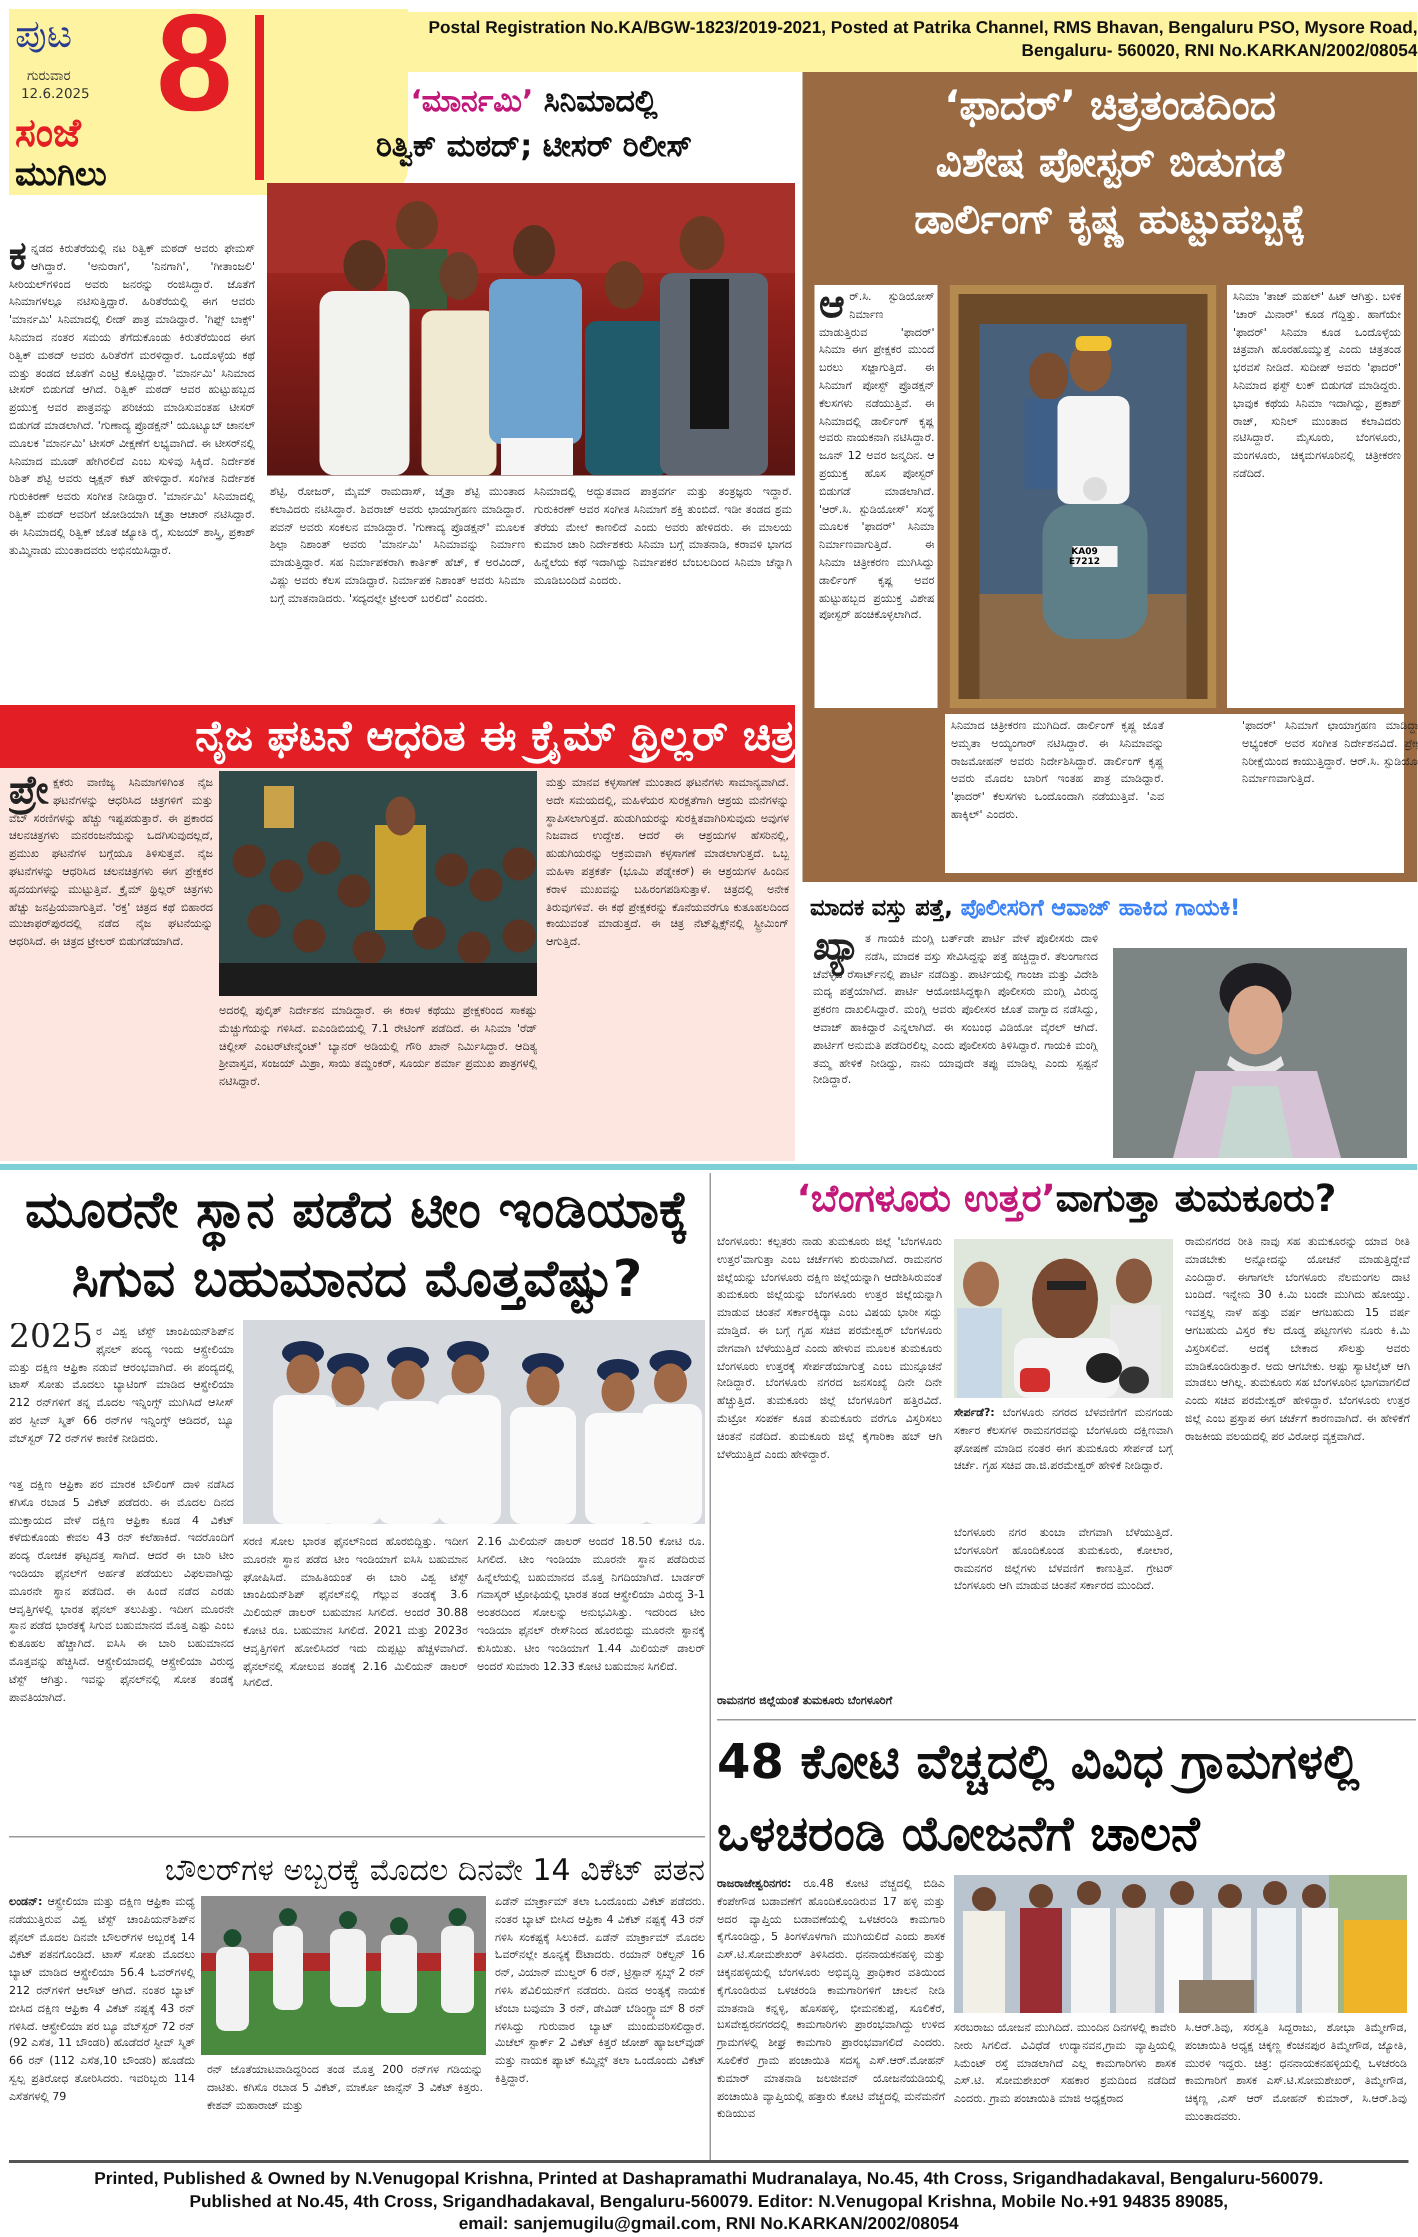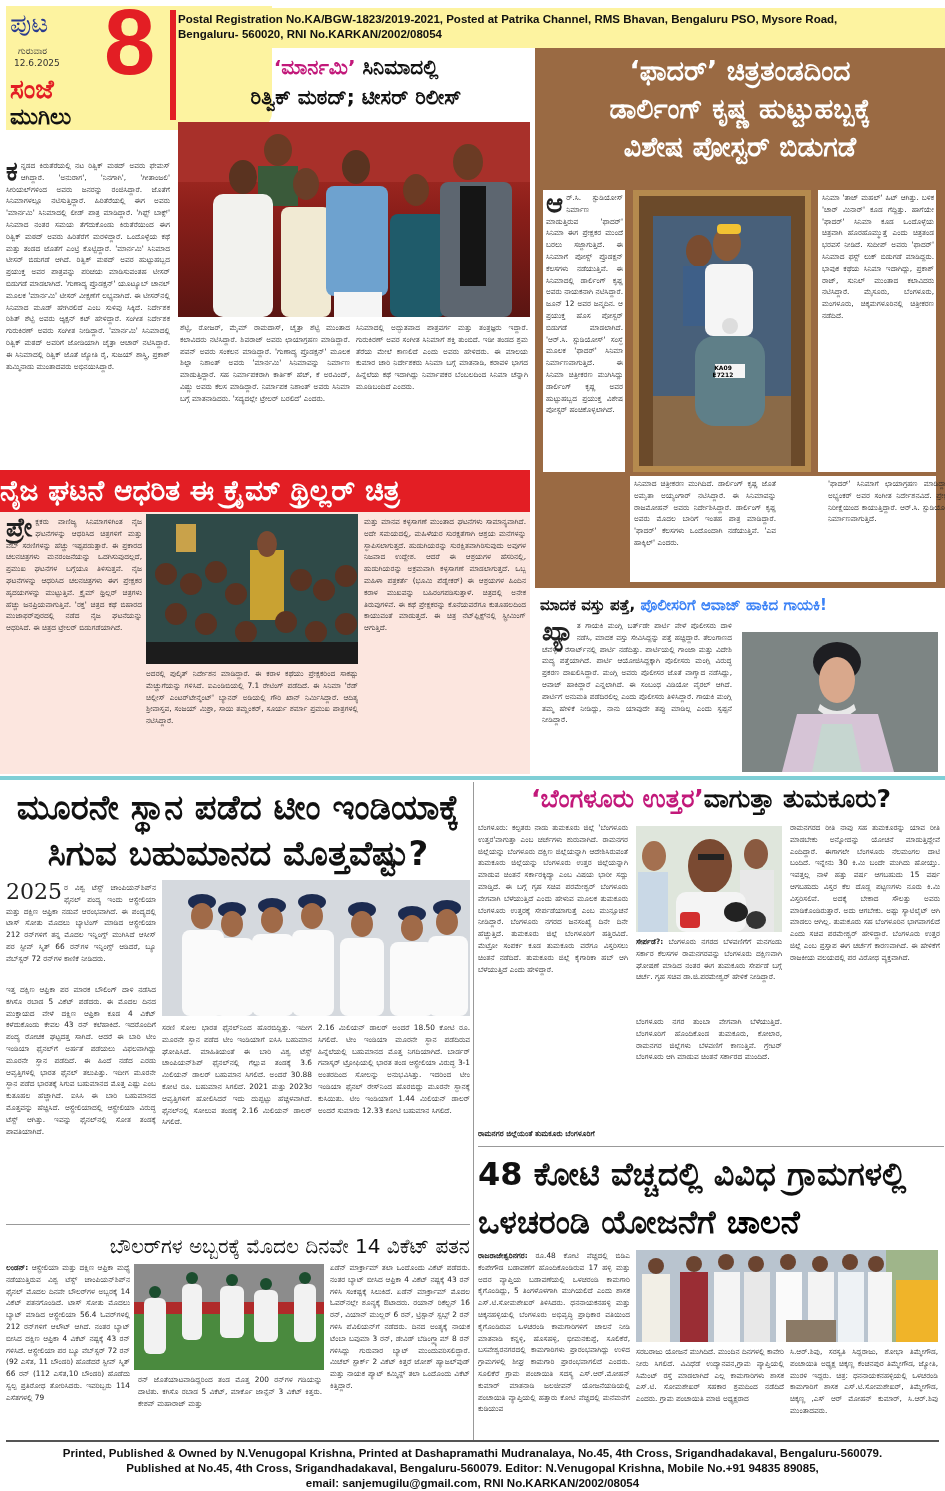--- a/index.html
+++ b/index.html
@@ -6,29 +6,29 @@
   body{width:945px;height:1491px;background:#fff;font-family:"DejaVu Sans",sans-serif;color:#111;position:relative;overflow:hidden}
   .abs{position:absolute}
   .masthead{left:6px;top:6px;width:266px;height:124px;background:#fdf3a0;border-radius:0 0 18px 0}
   .mast-red-bar{left:170px;top:10px;width:6px;height:110px;background:#e31e24}
   .puta{left:10px;top:8px;font-size:26px;color:#2a3c8f;font-family:"DejaVu Sans",sans-serif}
   .page-num{left:104px;top:-4px;font-size:92px;font-weight:bold;color:#e31e24;font-family:"Liberation Sans",sans-serif;line-height:1}
   .day{left:18px;top:46px;font-size:9px;color:#333}
   .date{left:14px;top:58px;font-size:9px;color:#333}
   .sanje{left:10px;top:74px;font-size:26px;font-weight:bold;color:#e31e24}
   .mugilu{left:10px;top:104px;font-size:22px;font-weight:bold;color:#111}
-  .postal{left:178px;top:8px;width:767px;height:40px;background:#fdf3a0;font-family:"Liberation Sans",sans-serif;font-weight:bold;font-size:11.5px;text-align:left;line-height:15px;padding-top:4px}
+  .postal{left:178px;top:8px;width:767px;height:40px;background:#fdf3a0;font-family:"Liberation Sans",sans-serif;font-weight:bold;font-size:11.5px;text-align:right;line-height:15px;padding-top:4px}
   .headline{font-weight:bold;line-height:1.1}
   .h-marnami{left:178px;top:52px;width:356px;text-align:center;font-size:20px;line-height:30px}
   .h-marnami .pink{color:#c2187a}
   .father-box{left:535px;top:48px;width:410px;height:540px;background:#9a6a43}
   .father-head{left:535px;top:52px;width:410px;text-align:center;color:#fff;font-size:27px;line-height:38px}
   .col-text{font-size:7.4px;line-height:11.8px;color:#222;text-align:justify;overflow:hidden}
   .photo{overflow:hidden}
-  .crime-bar{left:0;top:470px;width:530px;height:42px;background:#e31e24;color:#fff;font-size:28px;text-align:left;line-height:42px}
+  .crime-bar{left:0;top:470px;width:530px;height:42px;background:#e31e24;color:#fff;font-size:28px;text-align:right;line-height:42px}
   .crime-box{left:0;top:512px;width:530px;height:262px;background:#fce6df}
   .drug-head{left:540px;top:595px;width:405px;font-size:15px;line-height:20px}
   .drug-head .red{color:#3b82f6}
   .divider-teal{left:0;top:776px;width:945px;height:4px;background:#7fcfd6}
   .vline{width:1px;background:#999}
   .hline{height:1px;background:#999}
   .cricket-head{left:6px;top:784px;width:464px;text-align:center;font-size:34px;line-height:46px}
   .blr-head{left:478px;top:782px;width:466px;text-align:center;font-size:25px;line-height:34px}
   .blr-head .pink{color:#c2187a}
   .gram-head{left:478px;top:1150px;width:466px;font-size:32px;line-height:48px}
@@ -79,22 +79,22 @@
 </div>
 <div class="abs col-text" style="left:6px;top:160px;width:164px;height:310px">
   <span class="dropcap">ಕ</span><span>ನ್ನಡದ ಕಿರುತೆರೆಯಲ್ಲಿ ನಟ ರಿತ್ವಿಕ್ ಮಠದ್ ಅವರು ಫೇಮಸ್ ಆಗಿದ್ದಾರೆ. 'ಅನುರಾಗ', 'ನಿನಗಾಗಿ', 'ಗೀತಾಂಜಲಿ' ಸೀರಿಯಲ್‌ಗಳಿಂದ ಅವರು ಜನರನ್ನು ರಂಜಿಸಿದ್ದಾರೆ. ಜೊತೆಗೆ ಸಿನಿಮಾಗಳಲ್ಲೂ ನಟಿಸುತ್ತಿದ್ದಾರೆ. ಹಿರಿತೆರೆಯಲ್ಲಿ ಈಗ ಅವರು 'ಮಾರ್ನಮಿ' ಸಿನಿಮಾದಲ್ಲಿ ಲೀಡ್ ಪಾತ್ರ ಮಾಡಿದ್ದಾರೆ. 'ಗಿಫ್ಟ್ ಬಾಕ್ಸ್' ಸಿನಿಮಾದ ನಂತರ ಸಮಯ ತೆಗೆದುಕೊಂಡು ಕಿರುತೆರೆಯಿಂದ ಈಗ ರಿತ್ವಿಕ್ ಮಠದ್ ಅವರು ಹಿರಿತೆರೆಗೆ ಮರಳಿದ್ದಾರೆ. ಒಂದೊಳ್ಳೆಯ ಕಥೆ ಮತ್ತು ತಂಡದ ಜೊತೆಗೆ ಎಂಟ್ರಿ ಕೊಟ್ಟಿದ್ದಾರೆ. 'ಮಾರ್ನಮಿ' ಸಿನಿಮಾದ ಟೀಸರ್ ಬಿಡುಗಡೆ ಆಗಿದೆ. ರಿತ್ವಿಕ್ ಮಠದ್ ಅವರ ಹುಟ್ಟುಹಬ್ಬದ ಪ್ರಯುಕ್ತ ಅವರ ಪಾತ್ರವನ್ನು ಪರಿಚಯ ಮಾಡಿಸುವಂತಹ ಟೀಸರ್ ಬಿಡುಗಡೆ ಮಾಡಲಾಗಿದೆ. 'ಗುಣಾದ್ಯ ಪ್ರೊಡಕ್ಷನ್' ಯೂಟ್ಯೂಬ್ ಚಾನಲ್ ಮೂಲಕ 'ಮಾರ್ನಮಿ' ಟೀಸರ್ ವೀಕ್ಷಣೆಗೆ ಲಭ್ಯವಾಗಿದೆ. ಈ ಟೀಸರ್‌ನಲ್ಲಿ ಸಿನಿಮಾದ ಮೂಡ್ ಹೇಗಿರಲಿದೆ ಎಂಬ ಸುಳಿವು ಸಿಕ್ಕಿದೆ. ನಿರ್ದೇಶಕ ರಿಶಿತ್ ಶೆಟ್ಟಿ ಅವರು ಆ್ಯಕ್ಷನ್ ಕಟ್ ಹೇಳಿದ್ದಾರೆ. ಸಂಗೀತ ನಿರ್ದೇಶಕ ಗುರುಕಿರಣ್ ಅವರು ಸಂಗೀತ ನೀಡಿದ್ದಾರೆ. 'ಮಾರ್ನಮಿ' ಸಿನಿಮಾದಲ್ಲಿ ರಿತ್ವಿಕ್ ಮಠದ್ ಅವರಿಗೆ ಜೋಡಿಯಾಗಿ ಚೈತ್ರಾ ಆಚಾರ್ ನಟಿಸಿದ್ದಾರೆ. ಈ ಸಿನಿಮಾದಲ್ಲಿ ರಿತ್ವಿಕ್ ಜೊತೆ ಜ್ಯೋತಿ ರೈ, ಸುಜಯ್ ಶಾಸ್ತ್ರಿ, ಪ್ರಕಾಶ್ ತುಮ್ಮಿನಾಡು ಮುಂತಾದವರು ಅಭಿನಯಿಸಿದ್ದಾರೆ.</span>
 </div>
 <div class="abs col-text" style="left:180px;top:322px;width:170px;height:145px">ಶೆಟ್ಟಿ, ರೋಜರ್, ಮೈಮ್ ರಾಮದಾಸ್, ಚೈತ್ರಾ ಶೆಟ್ಟಿ ಮುಂತಾದ ಕಲಾವಿದರು ನಟಿಸಿದ್ದಾರೆ. ಶಿವರಾಜ್ ಅವರು ಛಾಯಾಗ್ರಹಣ ಮಾಡಿದ್ದಾರೆ. ಪವನ್ ಅವರು ಸಂಕಲನ ಮಾಡಿದ್ದಾರೆ. 'ಗುಣಾದ್ಯ ಪ್ರೊಡಕ್ಷನ್' ಮೂಲಕ ಶಿಲ್ಪಾ ನಿಶಾಂತ್ ಅವರು 'ಮಾರ್ನಮಿ' ಸಿನಿಮಾವನ್ನು ನಿರ್ಮಾಣ ಮಾಡುತ್ತಿದ್ದಾರೆ. ಸಹ ನಿರ್ಮಾಪಕರಾಗಿ ಕಾರ್ತಿಕ್ ಹೆಚ್, ಕೆ ಅರವಿಂದ್, ವಿಷ್ಣು ಅವರು ಕೆಲಸ ಮಾಡಿದ್ದಾರೆ. ನಿರ್ಮಾಪಕ ನಿಶಾಂತ್ ಅವರು ಸಿನಿಮಾ ಬಗ್ಗೆ ಮಾತನಾಡಿದರು. 'ಸದ್ಯದಲ್ಲೇ ಟ್ರೇಲರ್ ಬರಲಿದೆ' ಎಂದರು.</div>
 <div class="abs col-text" style="left:356px;top:322px;width:172px;height:145px">ಸಿನಿಮಾದಲ್ಲಿ ಅದ್ಭುತವಾದ ಪಾತ್ರವರ್ಗ ಮತ್ತು ತಂತ್ರಜ್ಞರು ಇದ್ದಾರೆ. ಗುರುಕಿರಣ್ ಅವರ ಸಂಗೀತ ಸಿನಿಮಾಗೆ ಶಕ್ತಿ ತುಂಬಿದೆ. ಇಡೀ ತಂಡದ ಶ್ರಮ ತೆರೆಯ ಮೇಲೆ ಕಾಣಲಿದೆ ಎಂದು ಅವರು ಹೇಳಿದರು. ಈ ಮಾಲಯ ಕುಮಾರ ಚಾರಿ ನಿರ್ದೇಶಕರು ಸಿನಿಮಾ ಬಗ್ಗೆ ಮಾತನಾಡಿ, ಕರಾವಳಿ ಭಾಗದ ಹಿನ್ನೆಲೆಯ ಕಥೆ ಇದಾಗಿದ್ದು ನಿರ್ಮಾಪಕರ ಬೆಂಬಲದಿಂದ ಸಿನಿಮಾ ಚೆನ್ನಾಗಿ ಮೂಡಿಬಂದಿದೆ ಎಂದರು.</div>
 
 <div class="abs father-box"></div>
 <div class="abs headline father-head">
   <div>‘ಫಾದರ್’ ಚಿತ್ರತಂಡದಿಂದ</div>
+  <div>ವಿಶೇಷ ಪೋಸ್ಟರ್ ಬಿಡುಗಡೆ</div>
   <div>ಡಾರ್ಲಿಂಗ್ ಕೃಷ್ಣ ಹುಟ್ಟುಹಬ್ಬಕ್ಕೆ</div>
-  <div>ವಿಶೇಷ ಪೋಸ್ಟರ್ ಬಿಡುಗಡೆ</div>
 </div>
 <div class="abs" style="left:543px;top:190px;width:82px;height:282px;background:#fff"></div>
 <div class="abs col-text" style="left:546px;top:192px;width:77px;height:278px">
   <span class="dropcap">ಆ</span><span>ರ್.ಸಿ. ಸ್ಟುಡಿಯೋಸ್ ನಿರ್ಮಾಣ ಮಾಡುತ್ತಿರುವ 'ಫಾದರ್' ಸಿನಿಮಾ ಈಗ ಪ್ರೇಕ್ಷಕರ ಮುಂದೆ ಬರಲು ಸಜ್ಜಾಗುತ್ತಿದೆ. ಈ ಸಿನಿಮಾಗೆ ಪೋಸ್ಟ್ ಪ್ರೊಡಕ್ಷನ್ ಕೆಲಸಗಳು ನಡೆಯುತ್ತಿವೆ. ಈ ಸಿನಿಮಾದಲ್ಲಿ ಡಾರ್ಲಿಂಗ್ ಕೃಷ್ಣ ಅವರು ನಾಯಕನಾಗಿ ನಟಿಸಿದ್ದಾರೆ. ಜೂನ್ 12 ಅವರ ಜನ್ಮದಿನ. ಆ ಪ್ರಯುಕ್ತ ಹೊಸ ಪೋಸ್ಟರ್ ಬಿಡುಗಡೆ ಮಾಡಲಾಗಿದೆ. 'ಆರ್.ಸಿ. ಸ್ಟುಡಿಯೋಸ್' ಸಂಸ್ಥೆ ಮೂಲಕ 'ಫಾದರ್' ಸಿನಿಮಾ ನಿರ್ಮಾಣವಾಗುತ್ತಿದೆ. ಈ ಸಿನಿಮಾ ಚಿತ್ರೀಕರಣ ಮುಗಿಸಿದ್ದು ಡಾರ್ಲಿಂಗ್ ಕೃಷ್ಣ ಅವರ ಹುಟ್ಟುಹಬ್ಬದ ಪ್ರಯುಕ್ತ ವಿಶೇಷ ಪೋಸ್ಟರ್ ಹಂಚಿಕೊಳ್ಳಲಾಗಿದೆ.</span>
 </div>
 <div class="abs photo" style="left:633px;top:190px;width:178px;height:282px;background:#6b4a2a;border:6px solid #b58a4e">
   <svg width="166" height="270">
     <rect x="14" y="20" width="138" height="200" fill="#48607a"></rect>
     <rect x="14" y="200" width="138" height="70" fill="#8a6a48"></rect>
     <ellipse cx="60" cy="55" rx="13" ry="16" fill="#7a4c30"></ellipse>

